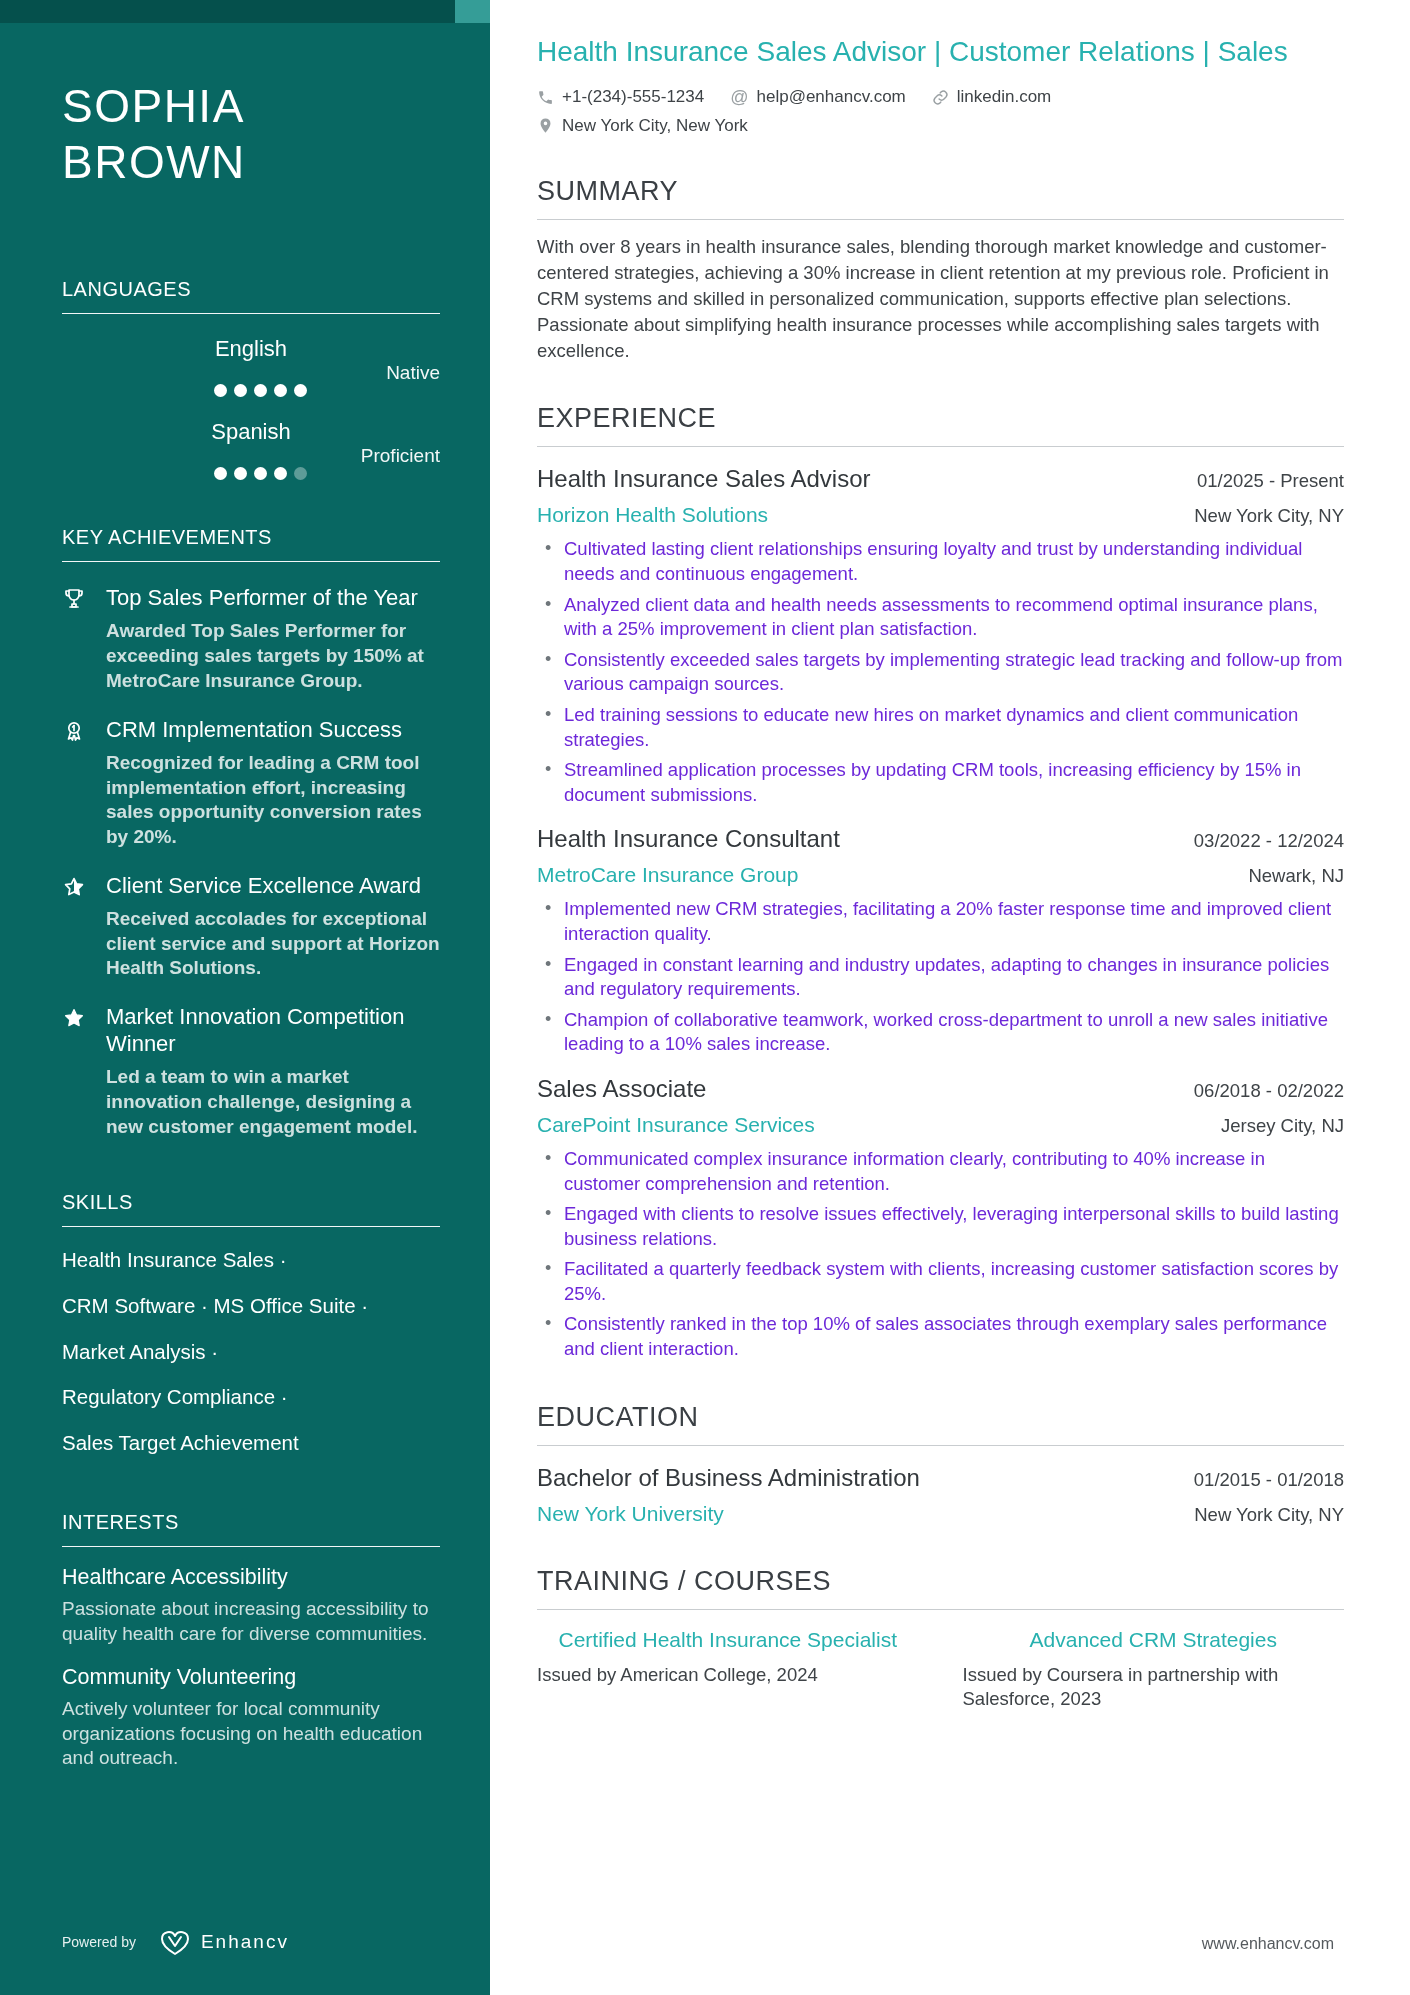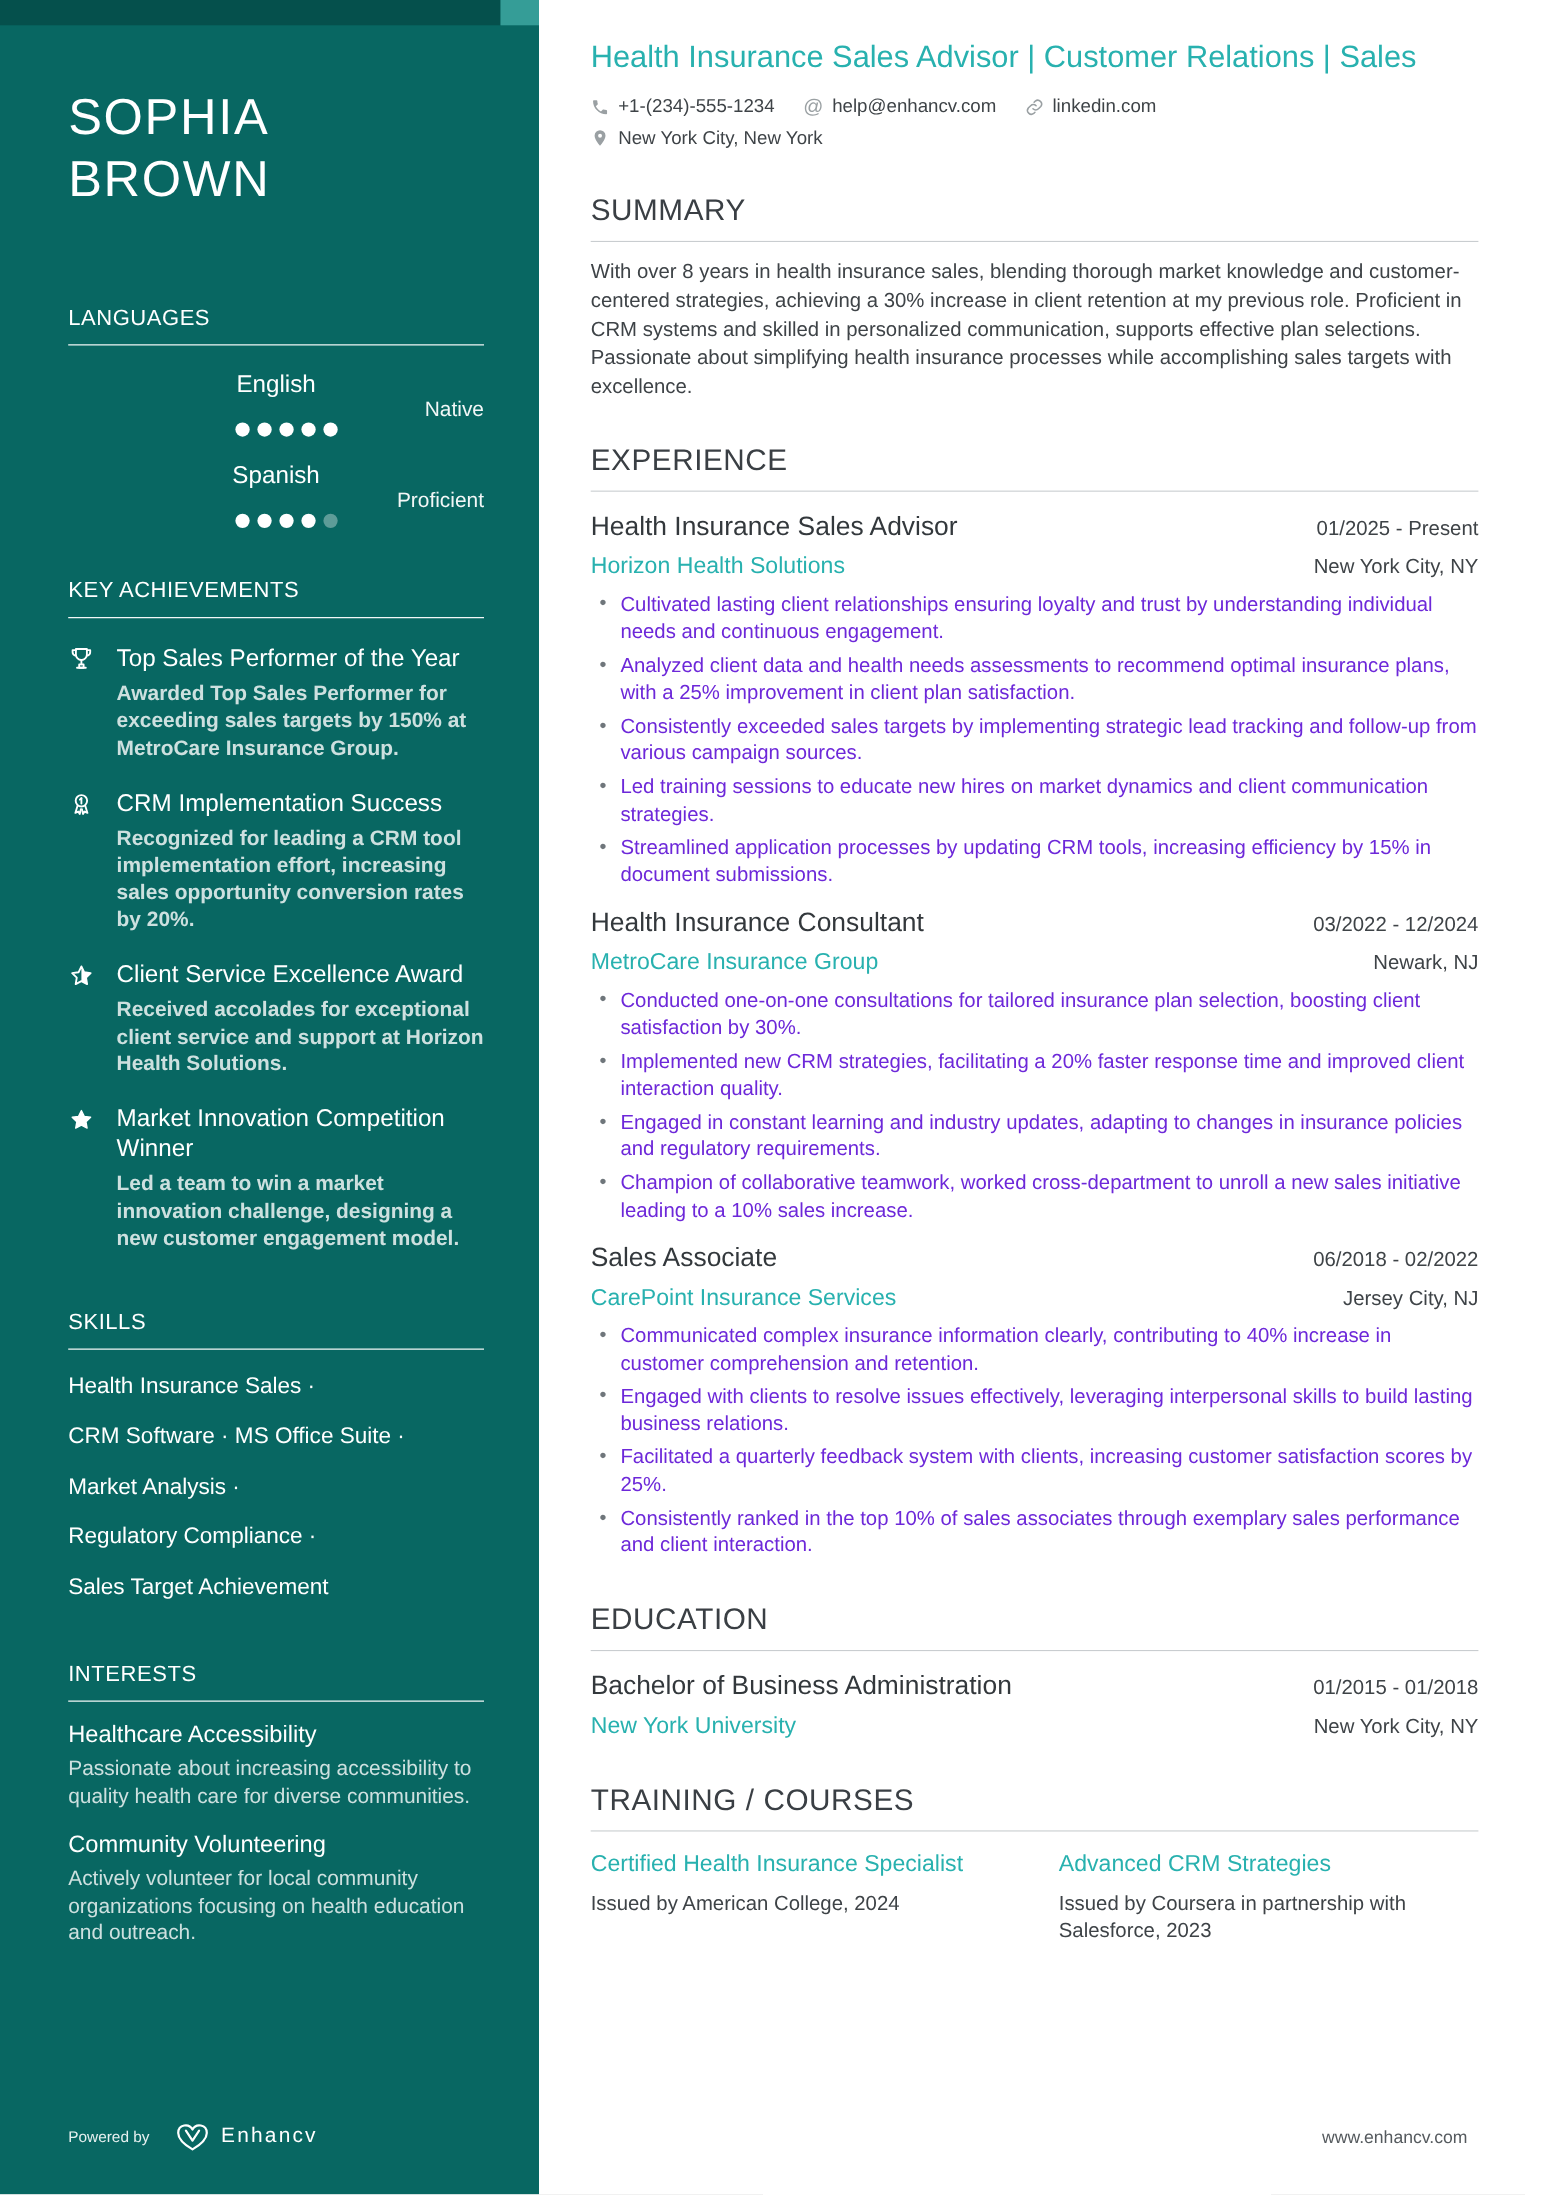--- a/index.html
+++ b/index.html
@@ -92,21 +92,21 @@
     color:#6d28d9; margin-top:6px; max-width:812px;
   }
   ul.bullets li::before {
     content:"•"; position:absolute; left:8px; top:0; color:#6f767b; font-size:18px;
   }
 
   .edu-degree { font-size:24px; color:#33383c; font-weight:400; }
   .edu-school { font-size:21px; color:#28b1af; margin-top:10px; }
 
   .courses { display:grid; grid-template-columns:1fr 1fr; column-gap:44px; margin-top:16px; }
-  .course-title { font-size:21px; color:#28b1af; line-height:1.3; }
+  .course-title { font-size:21px; color:#28b1af; line-height:1.3;text-align:center; }
   .course-issued { font-size:18.5px; color:#3e4347; margin-top:10px; line-height:1.32; }
 
   .main-footer {
     position:absolute; right:76px; bottom:42px; font-size:16px; color:#555a5e;
   }
 </style>
 </head>
 <body>
 
 <div class="page">
@@ -303,21 +303,20 @@
       <div class="job">
         <div class="row-split">
           <span class="job-title">Health Insurance Consultant</span>
           <span class="job-date">03/2022 - 12/2024</span>
         </div>
         <div class="row-split company-row">
           <span class="company">MetroCare Insurance Group</span>
           <span class="job-loc">Newark, NJ</span>
         </div>
         <ul class="bullets">
-          <li>Conducted one-on-one consultations for tailored insurance plan selection, boosting client satisfaction by 30%.</li>
           <li>Implemented new CRM strategies, facilitating a 20% faster response time and improved client interaction quality.</li>
           <li>Engaged in constant learning and industry updates, adapting to changes in insurance policies and regulatory requirements.</li>
           <li>Champion of collaborative teamwork, worked cross-department to unroll a new sales initiative leading to a 10% sales increase.</li>
         </ul>
       </div>
 
       <div class="job">
         <div class="row-split">
           <span class="job-title">Sales Associate</span>
           <span class="job-date">06/2018 - 02/2022</span>

